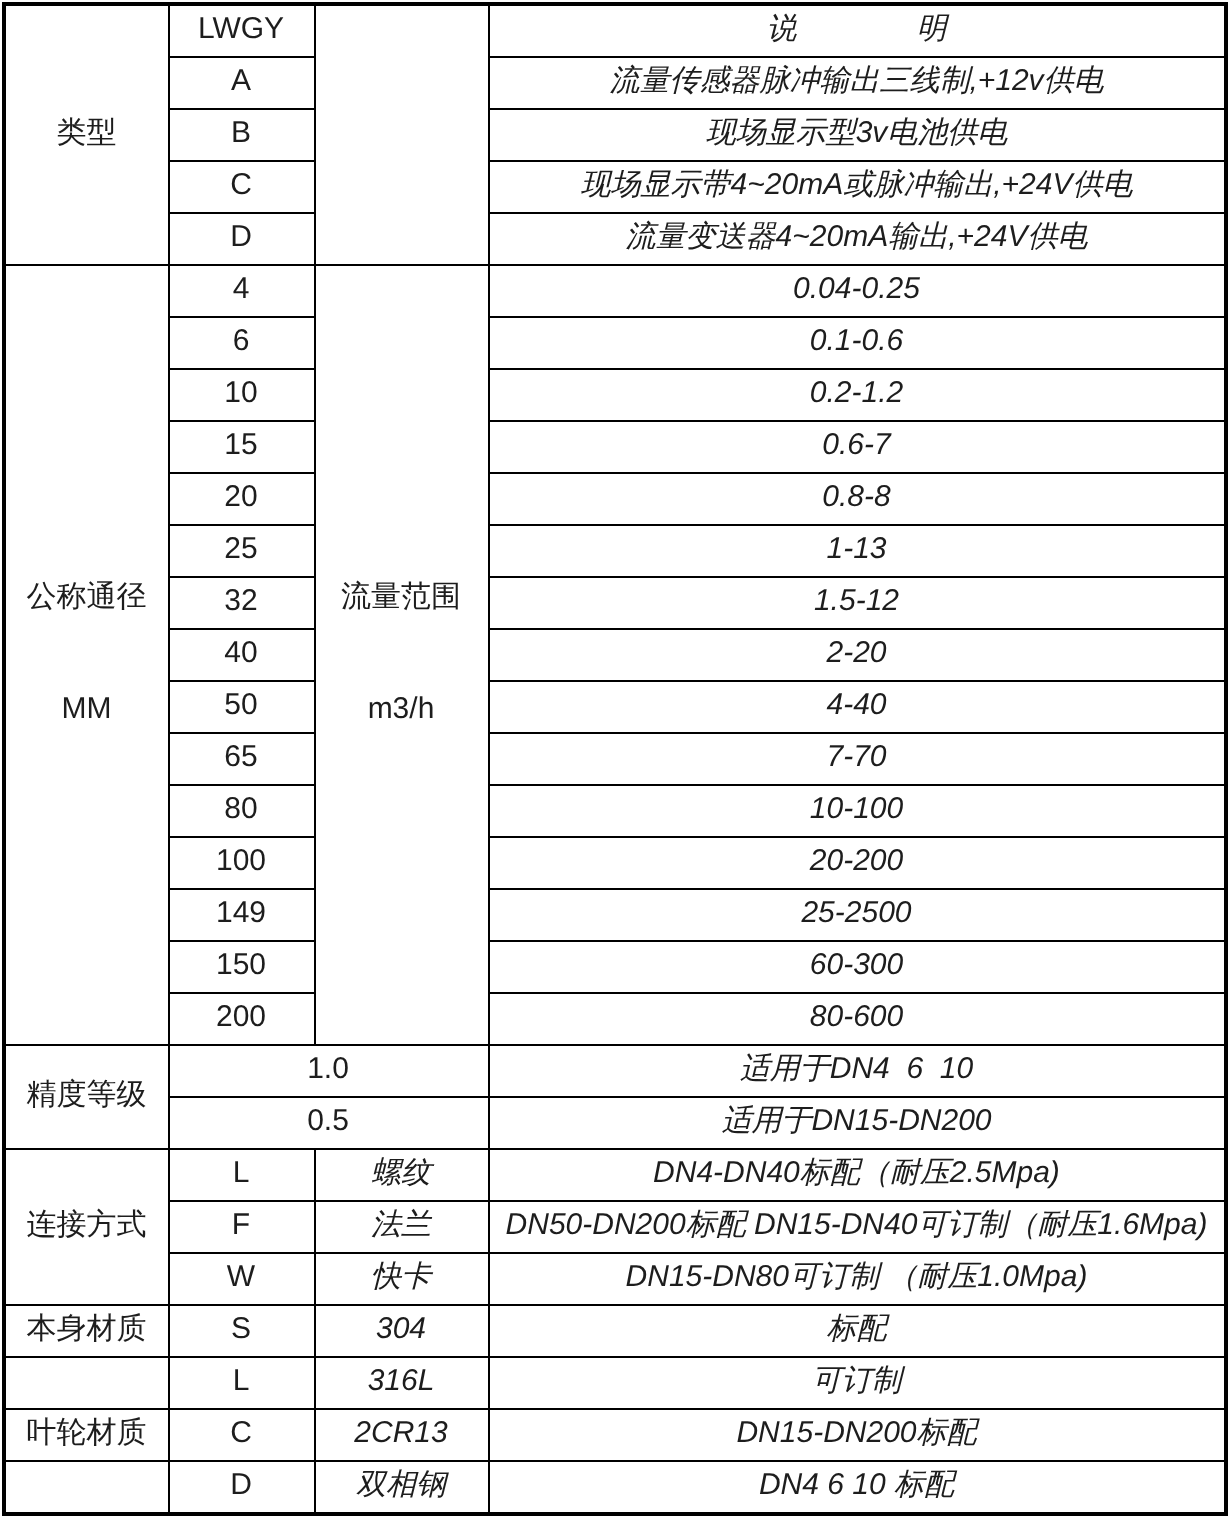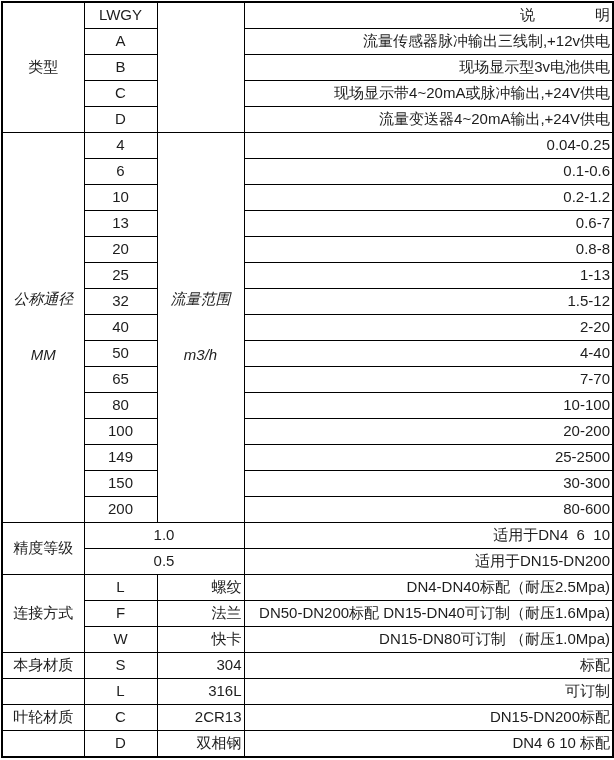--- a/index.html
+++ b/index.html
@@ -28,22 +28,22 @@
     font-size: 15px;
     color: #1d1d1d;
     line-height: 1.25;
     padding: 0 2px;
     overflow: hidden;
     white-space: pre-wrap;
     vertical-align: middle;
     background: #ffffff;
   }
   td.c { text-align: center; margin-top: 24px; }
-  td.l { text-align: right; padding: 0 4px; }
-  .two-line div { text-align: center; font-style: italic; }
+  td.l { text-align: center; padding: 0 4px; font-style: italic; }
+  .two-line div { text-align: center; }
 </style>
 </head>
 <body>
 
 <div class="page">
   <table class="spec">
     <colgroup>
       <col style="width:82px">
       <col style="width:73px">
       <col style="width:87px">
@@ -88,21 +88,21 @@
       </tr>
       <tr>
         <td class="c">6</td>
         <td class="l">0.1-0.6</td>
       </tr>
       <tr>
         <td class="c">10</td>
         <td class="l">0.2-1.2</td>
       </tr>
       <tr>
-        <td class="c">13</td>
+        <td class="c">15</td>
         <td class="l">0.6-7</td>
       </tr>
       <tr>
         <td class="c">20</td>
         <td class="l">0.8-8</td>
       </tr>
       <tr>
         <td class="c">25</td>
         <td class="l">1-13</td>
       </tr>
@@ -129,21 +129,21 @@
       <tr>
         <td class="c">100</td>
         <td class="l">20-200</td>
       </tr>
       <tr>
         <td class="c">149</td>
         <td class="l">25-2500</td>
       </tr>
       <tr>
         <td class="c">150</td>
-        <td class="l">30-300</td>
+        <td class="l">60-300</td>
       </tr>
       <tr>
         <td class="c">200</td>
         <td class="l">80-600</td>
       </tr>
 
       <tr>
         <td class="c" rowspan="2">精度等级</td>
         <td class="c" colspan="2">1.0</td>
         <td class="l">适用于DN4  6  10</td>

